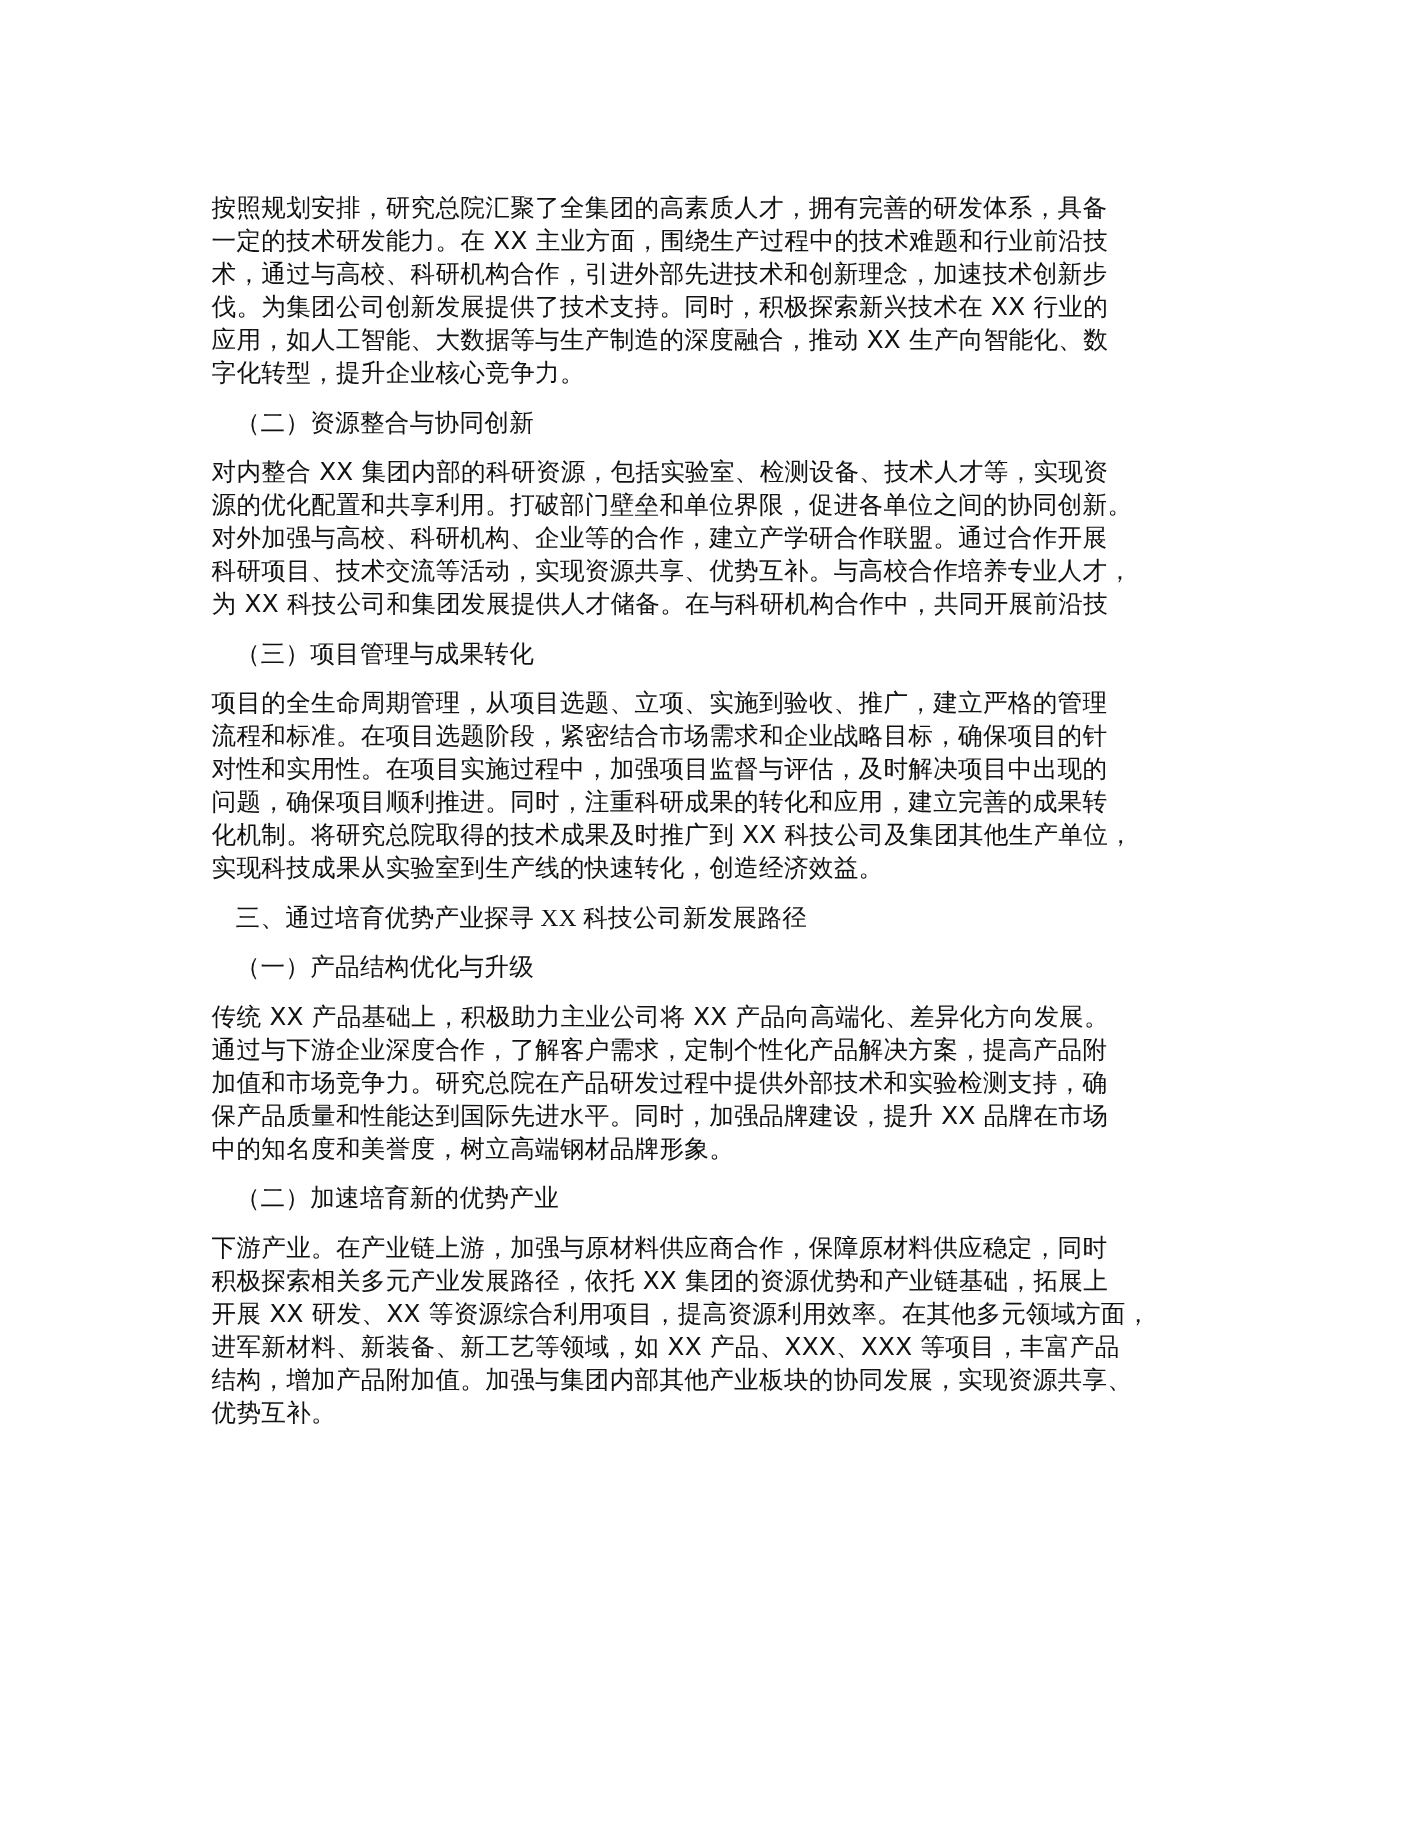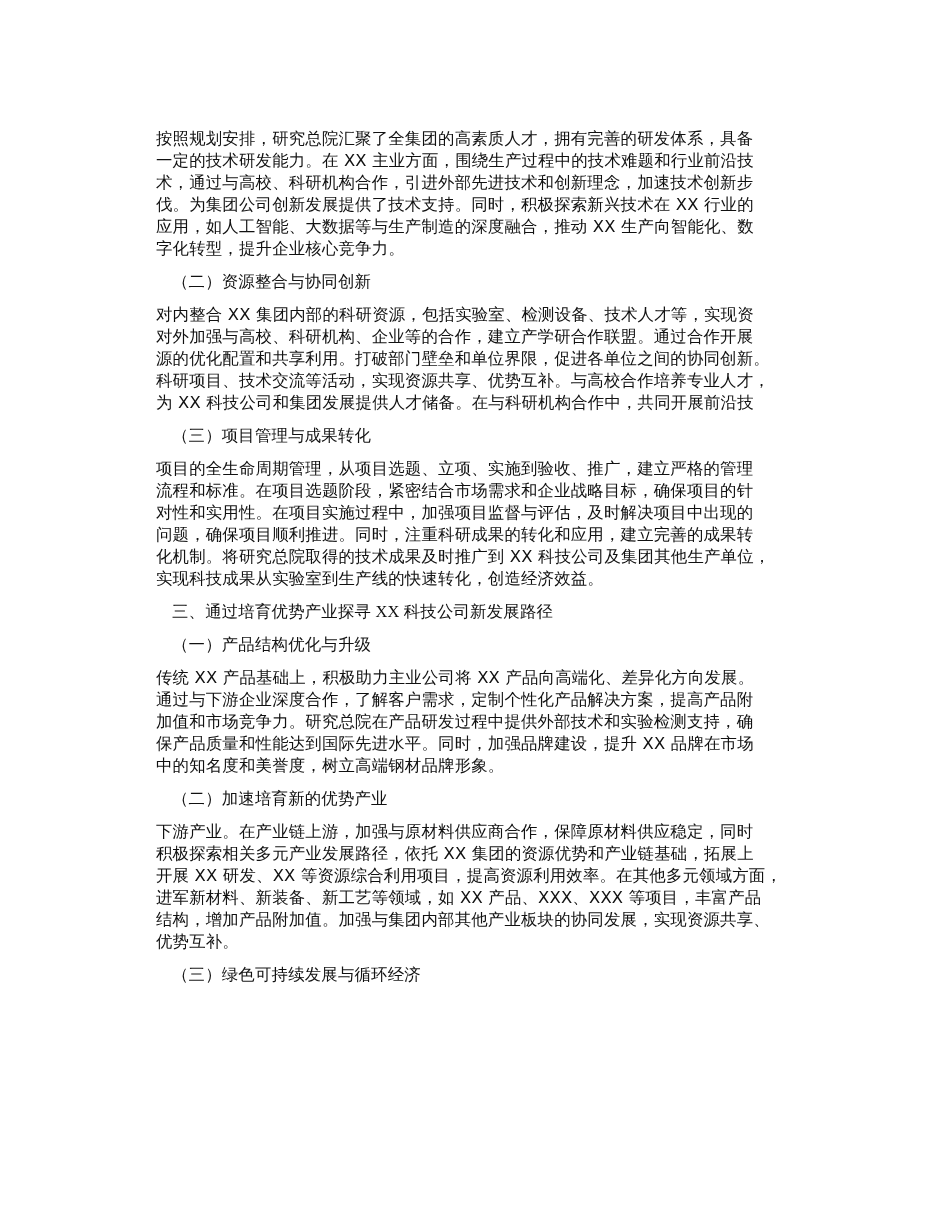--- a/index.html
+++ b/index.html
@@ -1,17 +1,17 @@
 <!DOCTYPE html>
 <html><head>
 <meta charset="utf-8">
 <style>
   html, body { margin: 0; padding: 0; background: #ffffff; }
   body { width: 950px; height: 1230px; position: relative; overflow: hidden; }
-  .page { position: absolute; left: 156px; top: 128px; width: 680px;
+  .page { position: absolute; left: 141px; top: 128px; width: 680px;
     font-family: "DejaVu Sans", "Liberation Sans", sans-serif; font-size: 16.4px; color: #111111; }
   .para { margin: 0 0 11px 0; }
   .line { display: block; height: 22px; line-height: 22px; white-space: nowrap; letter-spacing: 0.2px; }
   .heading { margin: 0 0 11px 16px; font-family: Liberation Serif, serif; }
 </style>
 </head>
 <body>
 
 <div class="page">
   <div class="para">
@@ -20,22 +20,22 @@
     <span class="line">术，通过与高校、科研机构合作，引进外部先进技术和创新理念，加速技术创新步</span>
     <span class="line">伐。为集团公司创新发展提供了技术支持。同时，积极探索新兴技术在 XX 行业的</span>
     <span class="line">应用，如人工智能、大数据等与生产制造的深度融合，推动 XX 生产向智能化、数</span>
     <span class="line">字化转型，提升企业核心竞争力。</span>
   </div>
   <div class="heading">
     <span class="line">（二）资源整合与协同创新</span>
   </div>
   <div class="para">
     <span class="line">对内整合 XX 集团内部的科研资源，包括实验室、检测设备、技术人才等，实现资</span>
+    <span class="line">源的优化配置和共享利用。打破部门壁垒和单位界限，促进各单位之间的协同创新。</span>
     <span class="line">对外加强与高校、科研机构、企业等的合作，建立产学研合作联盟。通过合作开展</span>
-    <span class="line">源的优化配置和共享利用。打破部门壁垒和单位界限，促进各单位之间的协同创新。</span>
     <span class="line">科研项目、技术交流等活动，实现资源共享、优势互补。与高校合作培养专业人才，</span>
     <span class="line">为 XX 科技公司和集团发展提供人才储备。在与科研机构合作中，共同开展前沿技</span>
   </div>
   <div class="heading">
     <span class="line">（三）项目管理与成果转化</span>
   </div>
   <div class="para">
     <span class="line">项目的全生命周期管理，从项目选题、立项、实施到验收、推广，建立严格的管理</span>
     <span class="line">流程和标准。在项目选题阶段，紧密结合市场需求和企业战略目标，确保项目的针</span>
     <span class="line">对性和实用性。在项目实施过程中，加强项目监督与评估，及时解决项目中出现的</span>
@@ -60,16 +60,13 @@
     <span class="line">（二）加速培育新的优势产业</span>
   </div>
   <div class="para">
     <span class="line">下游产业。在产业链上游，加强与原材料供应商合作，保障原材料供应稳定，同时</span>
     <span class="line">积极探索相关多元产业发展路径，依托 XX 集团的资源优势和产业链基础，拓展上</span>
     <span class="line">开展 XX 研发、XX 等资源综合利用项目，提高资源利用效率。在其他多元领域方面，</span>
     <span class="line">进军新材料、新装备、新工艺等领域，如 XX 产品、XXX、XXX 等项目，丰富产品</span>
     <span class="line">结构，增加产品附加值。加强与集团内部其他产业板块的协同发展，实现资源共享、</span>
     <span class="line">优势互补。</span>
   </div>
-  <div class="heading">
-    <span class="line">（三）绿色可持续发展与循环经济</span>
-  </div>
 </div>
 
 </body></html>

